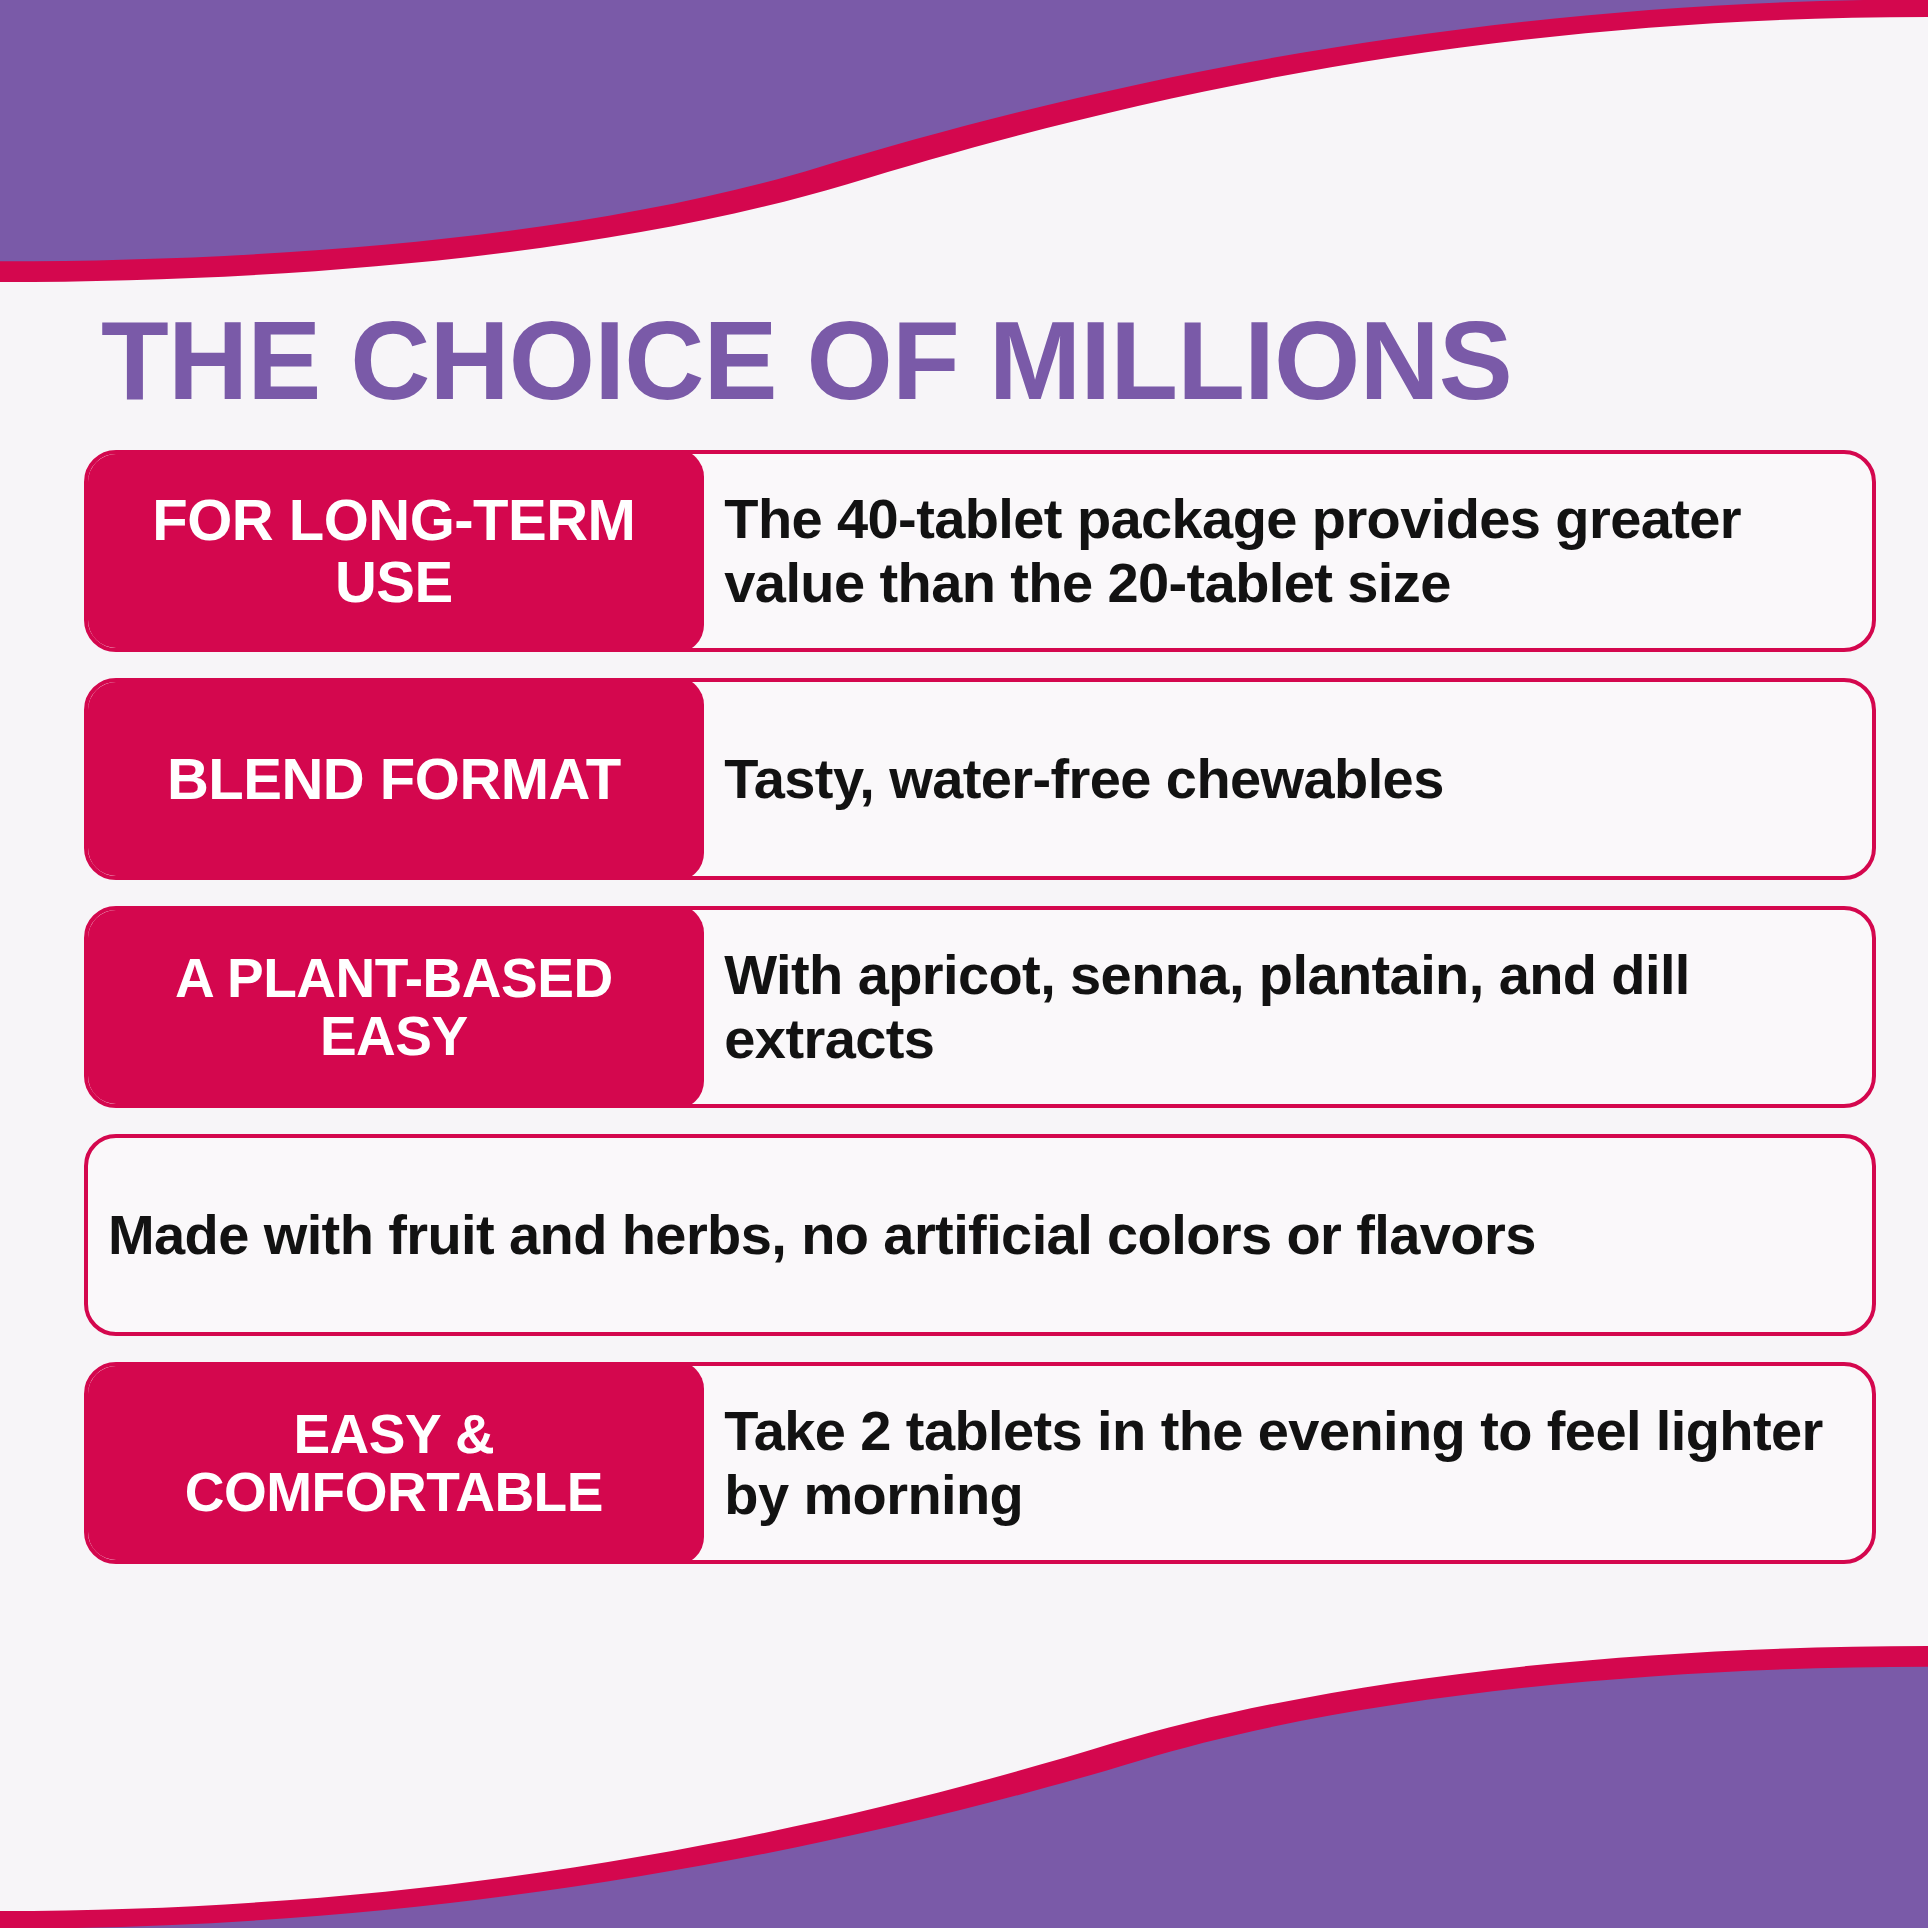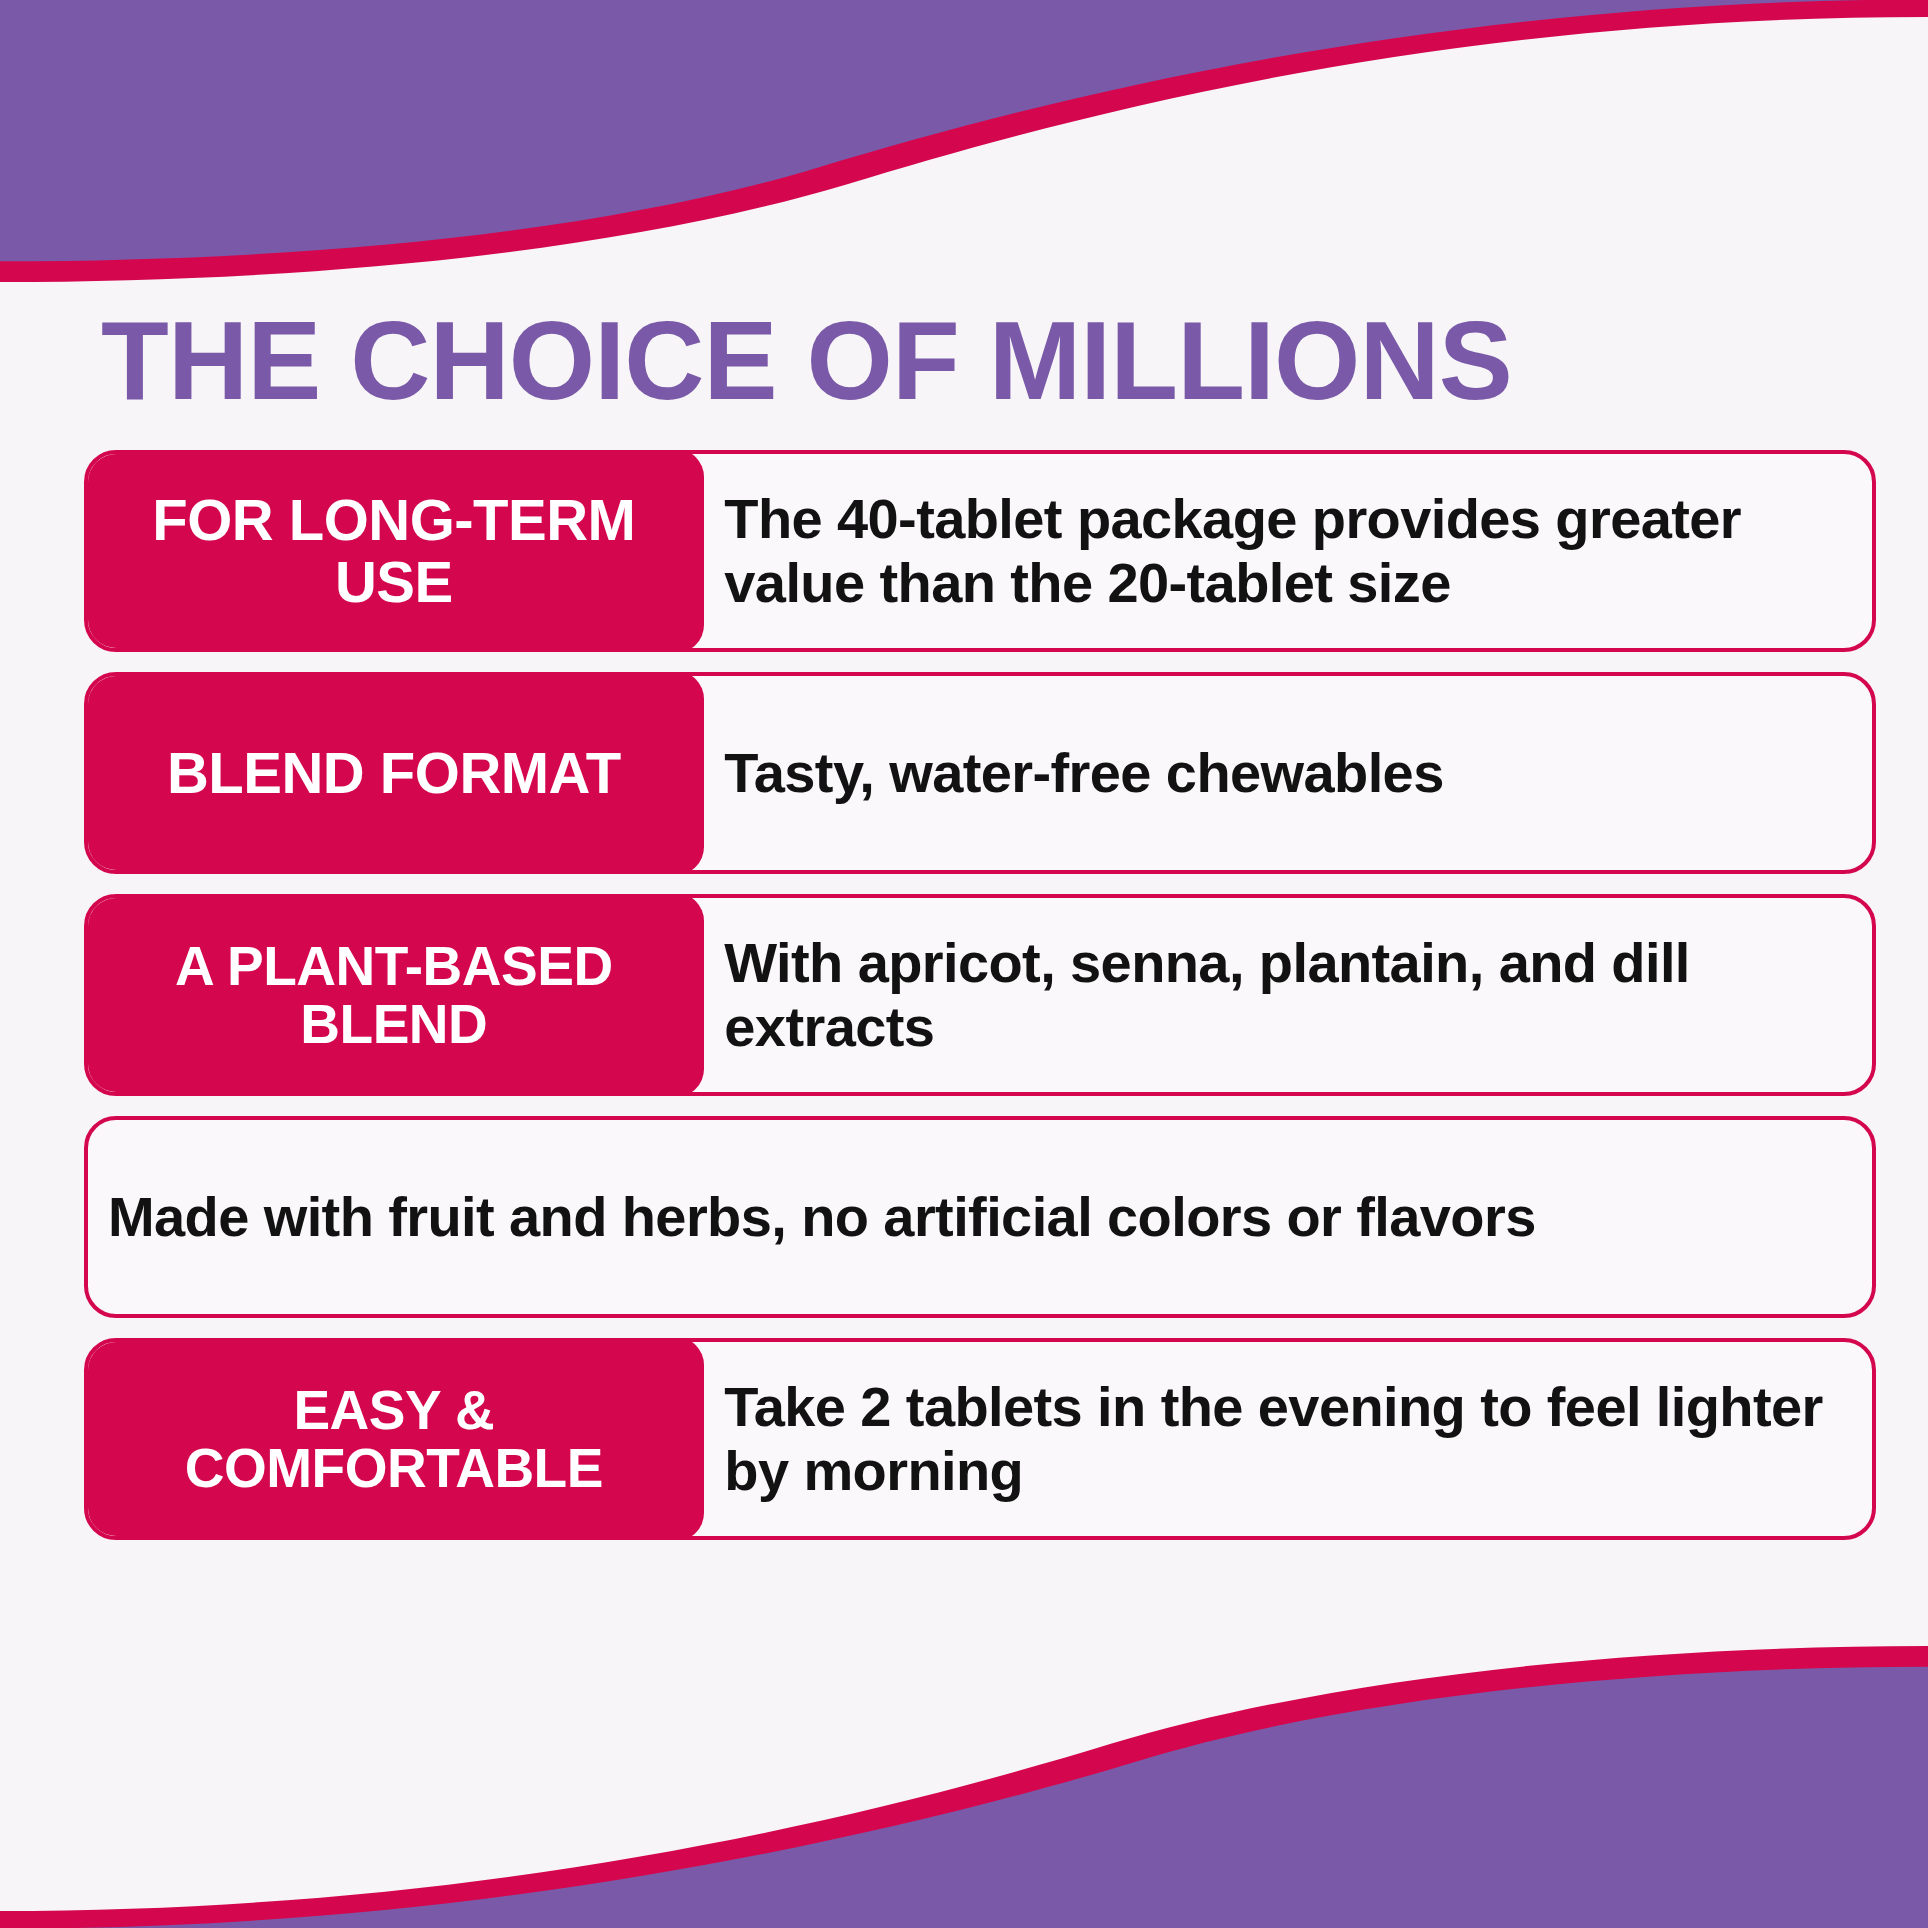--- a/index.html
+++ b/index.html
@@ -56,21 +56,21 @@
     font-weight: 700;
     color: #7a5aa8;
     letter-spacing: -0.9px;
     margin: 22.6px 0 32px 17px;
     white-space: nowrap;
   }
 
   .rows {
     display: flex;
     flex-direction: column;
-    gap: 20px;
+    gap: 26px;
     margin-top: 16px;
   }
 
   .row {
     position: relative;
     display: flex;
     align-items: stretch;
     min-height: 202px;
     border: 4.7px solid #d4074e;
     border-radius: 32px;
@@ -157,21 +157,21 @@
         <div class="row-label">
           <span class="row-label-text">BLEND FORMAT</span>
         </div>
         <div class="row-body">
           <span class="row-body-text">Tasty, water-free chewables</span>
         </div>
       </div>
 
       <div class="row row--tight">
         <div class="row-label">
-          <span class="row-label-text">A PLANT-BASED BLEND</span>
+          <span class="row-label-text">A PLANT-BASED EASY</span>
         </div>
         <div class="row-body">
           <span class="row-body-text">With apricot, senna, plantain, and dill extracts</span>
         </div>
       </div>
 
       <div class="row row--tight">
         <div class="row-body">
           <span class="row-body-text">Made with fruit and herbs, no artificial colors or flavors</span>
         </div>

